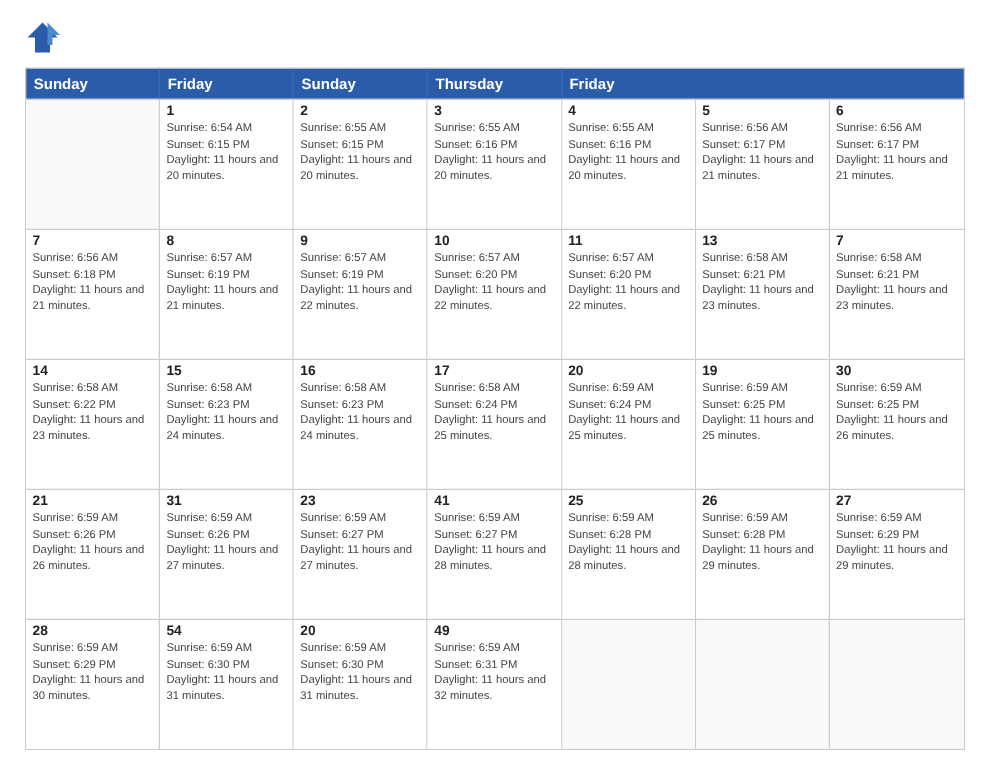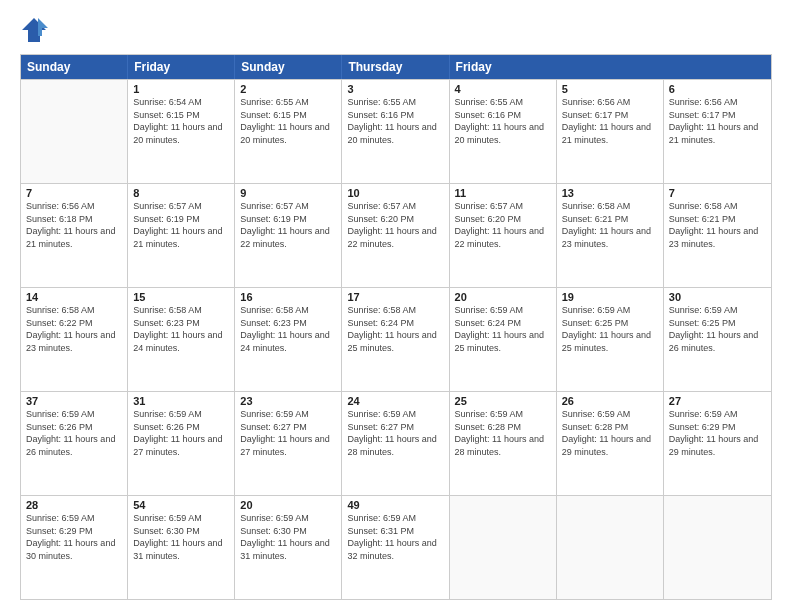--- a/index.html
+++ b/index.html
@@ -216,33 +216,33 @@
             <div class="day-num">19</div>
             <div class="day-info">Sunrise: 6:59 AM<br>Sunset: 6:25 PM<br>Daylight: 11 hours and 25 minutes.</div>
           </div>
           <div class="cal-cell">
             <div class="day-num">30</div>
             <div class="day-info">Sunrise: 6:59 AM<br>Sunset: 6:25 PM<br>Daylight: 11 hours and 26 minutes.</div>
           </div>
         </div>
         <div class="cal-row">
           <div class="cal-cell">
-            <div class="day-num">37</div>
+            <div class="day-num">21</div>
             <div class="day-info">Sunrise: 6:59 AM<br>Sunset: 6:26 PM<br>Daylight: 11 hours and 26 minutes.</div>
           </div>
           <div class="cal-cell">
             <div class="day-num">31</div>
             <div class="day-info">Sunrise: 6:59 AM<br>Sunset: 6:26 PM<br>Daylight: 11 hours and 27 minutes.</div>
           </div>
           <div class="cal-cell">
             <div class="day-num">23</div>
             <div class="day-info">Sunrise: 6:59 AM<br>Sunset: 6:27 PM<br>Daylight: 11 hours and 27 minutes.</div>
           </div>
           <div class="cal-cell">
-            <div class="day-num">24</div>
+            <div class="day-num">41</div>
             <div class="day-info">Sunrise: 6:59 AM<br>Sunset: 6:27 PM<br>Daylight: 11 hours and 28 minutes.</div>
           </div>
           <div class="cal-cell">
             <div class="day-num">25</div>
             <div class="day-info">Sunrise: 6:59 AM<br>Sunset: 6:28 PM<br>Daylight: 11 hours and 28 minutes.</div>
           </div>
           <div class="cal-cell">
             <div class="day-num">26</div>
             <div class="day-info">Sunrise: 6:59 AM<br>Sunset: 6:28 PM<br>Daylight: 11 hours and 29 minutes.</div>
           </div>

